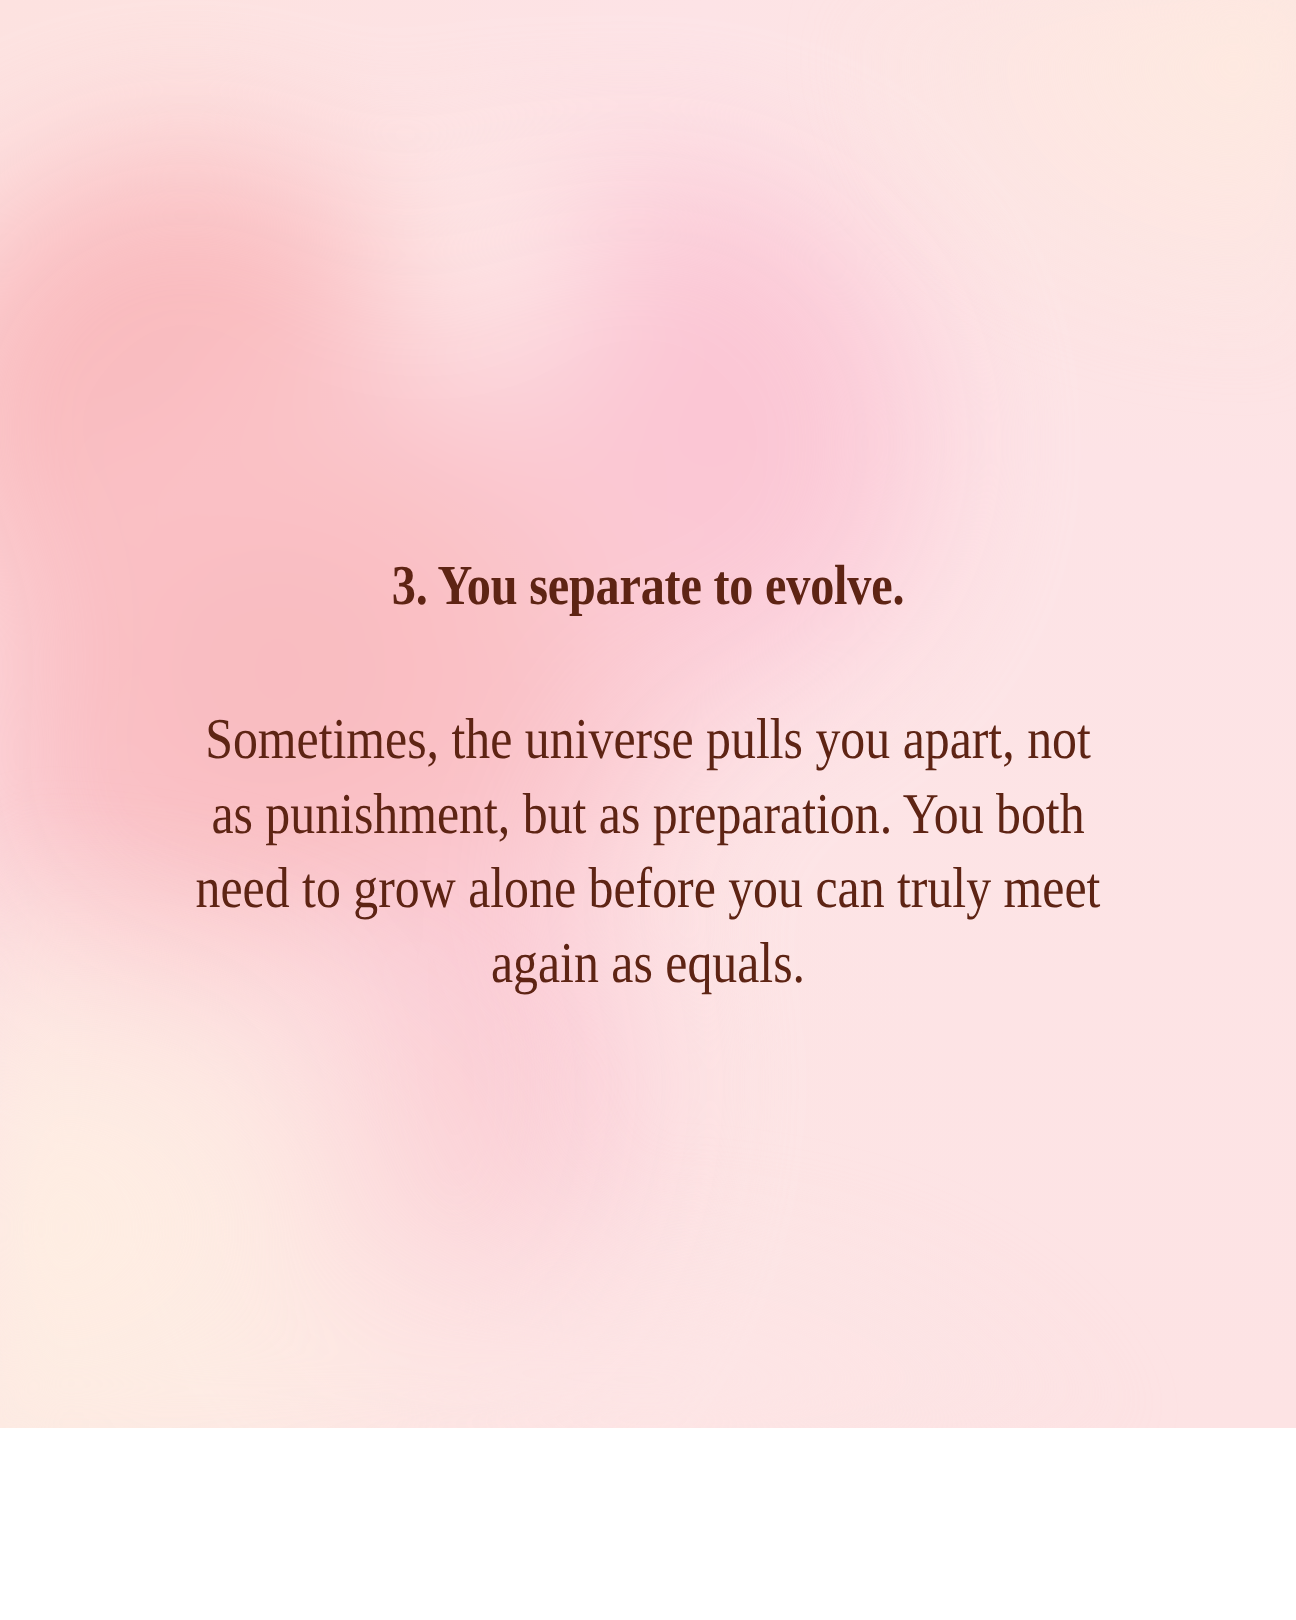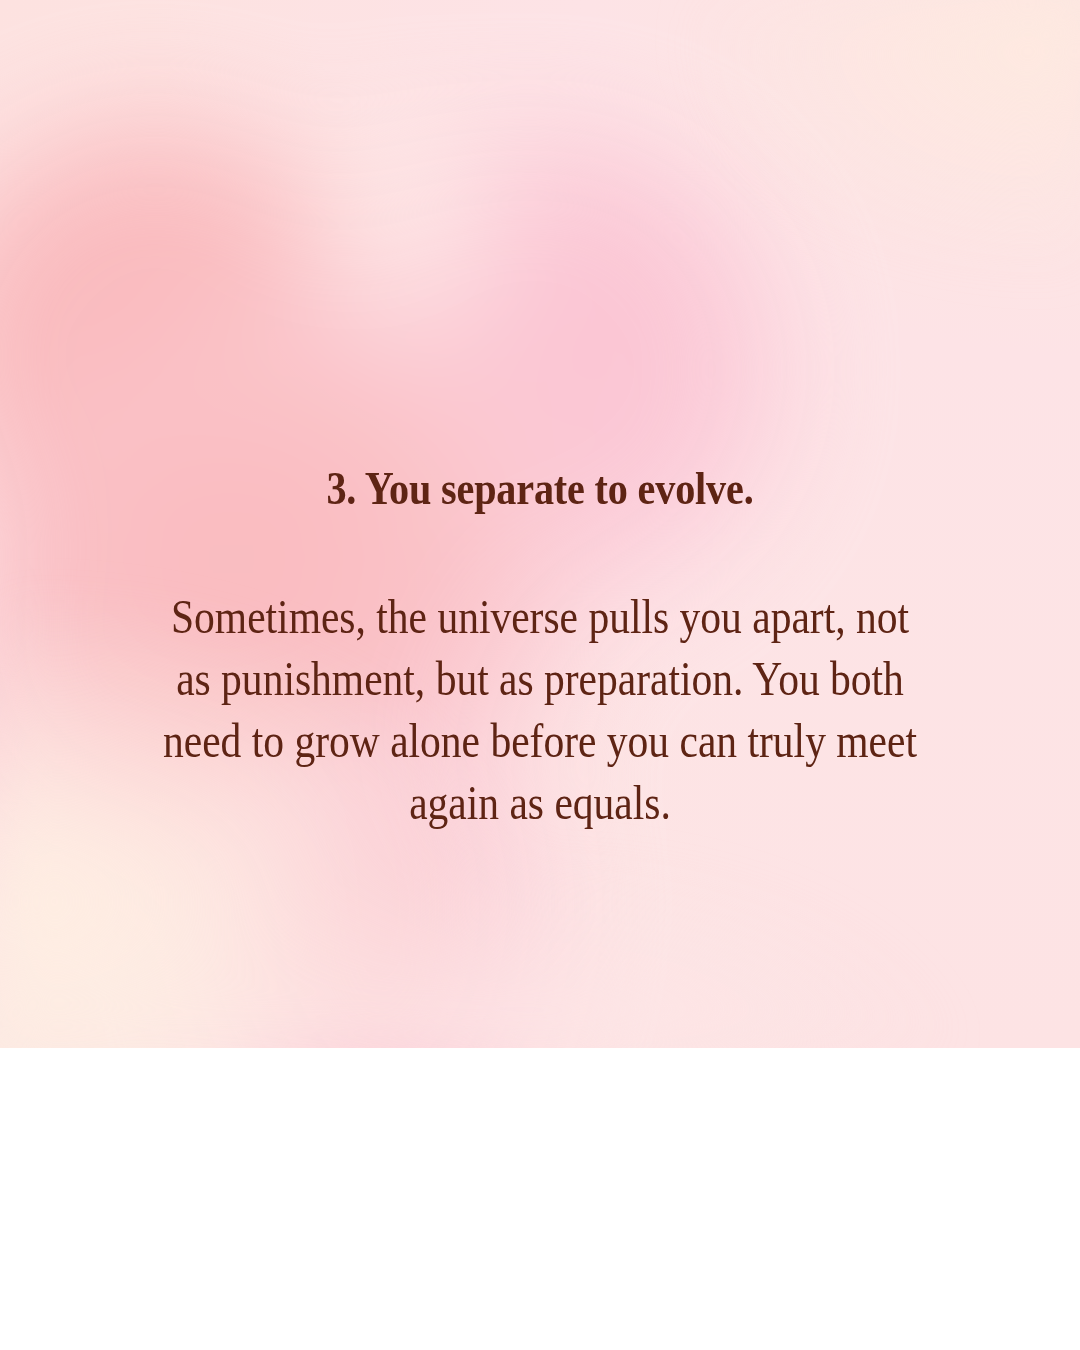--- a/index.html
+++ b/index.html
@@ -5,21 +5,21 @@
 <style>
   html, body {
     margin: 0;
     padding: 0;
     background: #ffffff;
   }
 
   #canvas {
     position: relative;
     width: 1080px;
-    height: 1048px;
+    height: 1190px;
     overflow: hidden;
     background: #fde3e5;
     font-family: "Liberation Serif", "DejaVu Serif", serif;
   }
 
   
 
   .bg-base {
     position: absolute;
     inset: 0;

